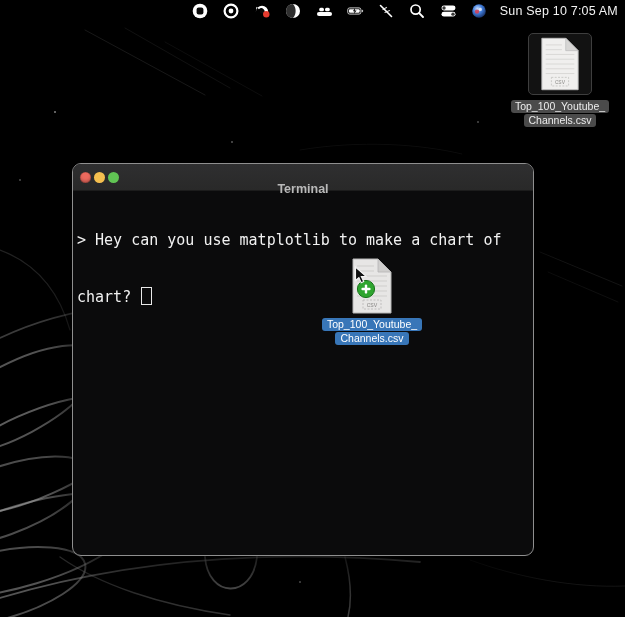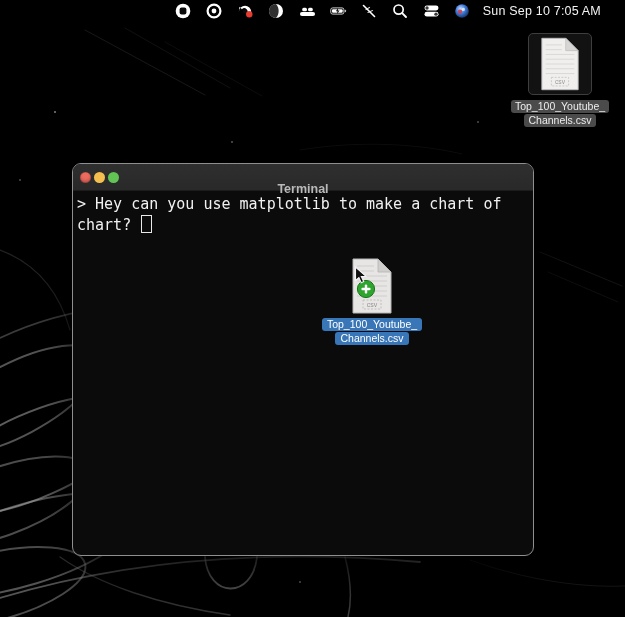--- a/index.html
+++ b/index.html
@@ -5,21 +5,21 @@
   html,body{margin:0;padding:0;background:#000;}
   body{width:625px;height:617px;position:relative;overflow:hidden;
        font-family:"Liberation Sans", sans-serif;-webkit-font-smoothing:antialiased;}
 
   
   #wallpaper{position:absolute;inset:0;z-index:0;}
 
   
   .menubar{position:absolute;top:0;left:0;width:625px;height:22px;z-index:5;
            display:flex;align-items:center;justify-content:flex-end;
-           padding-right:24px;box-sizing:border-box;background:rgba(0,0,0,.35);}
+           padding-right:7px;box-sizing:border-box;background:rgba(0,0,0,.35);}
   .menubar .status-icons{display:flex;align-items:center;gap:14px;}
   .menubar .mb-icon{display:inline-flex;width:17px;height:17px;align-items:center;justify-content:center;}
   .menubar .clock{color:#f2f2f2;font-size:12.5px;margin-left:12px;letter-spacing:.2px;}
 
   
   .desktop-file{position:absolute;top:33px;left:498px;width:124px;z-index:4;
                 display:flex;flex-direction:column;align-items:center;}
   .desktop-file .icon-box{width:62px;height:60px;border:1px solid #3e3e3e;background:rgba(40,40,40,.45);
                 border-radius:5px;display:flex;align-items:center;justify-content:center;}
   .file-chip{background:#4b4b4b;color:#ececec;font-size:10.5px;line-height:13px;
@@ -35,21 +35,21 @@
             border-bottom:1px solid #1c1c1c;display:flex;align-items:center;position:relative;}
   .traffic{display:flex;gap:3px;margin-left:7px;}
   .tl{width:11px;height:11px;border-radius:50%;}
   .tl.red{background:#ec6a5e;box-shadow:inset 0 0 0 .5px rgba(0,0,0,.25), inset 0 -2px 3px rgba(0,0,0,.25);}
   .tl.yellow{background:#f5bf4f;}
   .tl.green{background:#61c454;}
   .titlebar .title{position:absolute;left:0;right:0;text-align:center;
                    color:#b9b9b9;font-size:12.5px;font-weight:bold;pointer-events:none;margin-top:24px;}
   .term-body{position:relative;padding:3px 4px;}
   .term-line{font-family:"DejaVu Sans Mono", monospace;font-size:15px;line-height:21px;
-             color:#f1f1f1;white-space:pre;}
+             color:#f1f1f1;white-space:pre;margin-top:36px;}
   .cursor{display:inline-block;width:9px;height:16px;border:1.5px solid #e9e9e9;
           vertical-align:-3px;margin-left:1px;}
 
   
   .drag-group{position:absolute;left:228px;top:66px;width:142px;display:flex;
               flex-direction:column;align-items:center;}
   .drag-group .doc-wrap{position:relative;width:44px;height:58px;}
   .drag-group .doc-wrap svg.doc{opacity:.96;}
   .drag-cursor{position:absolute;left:4px;top:9px;}
   .plus-badge{position:absolute;left:6px;top:22px;}

